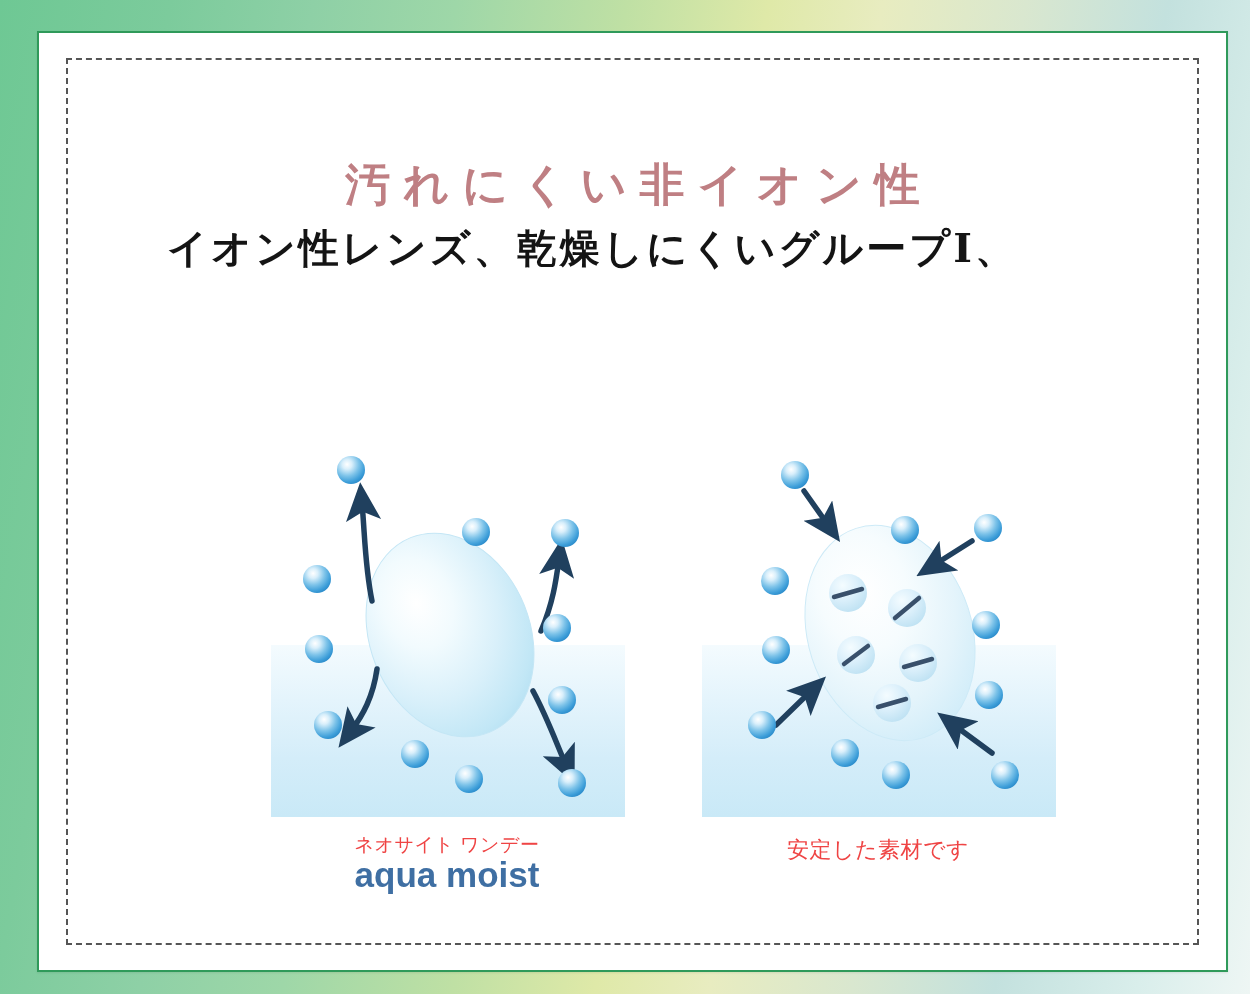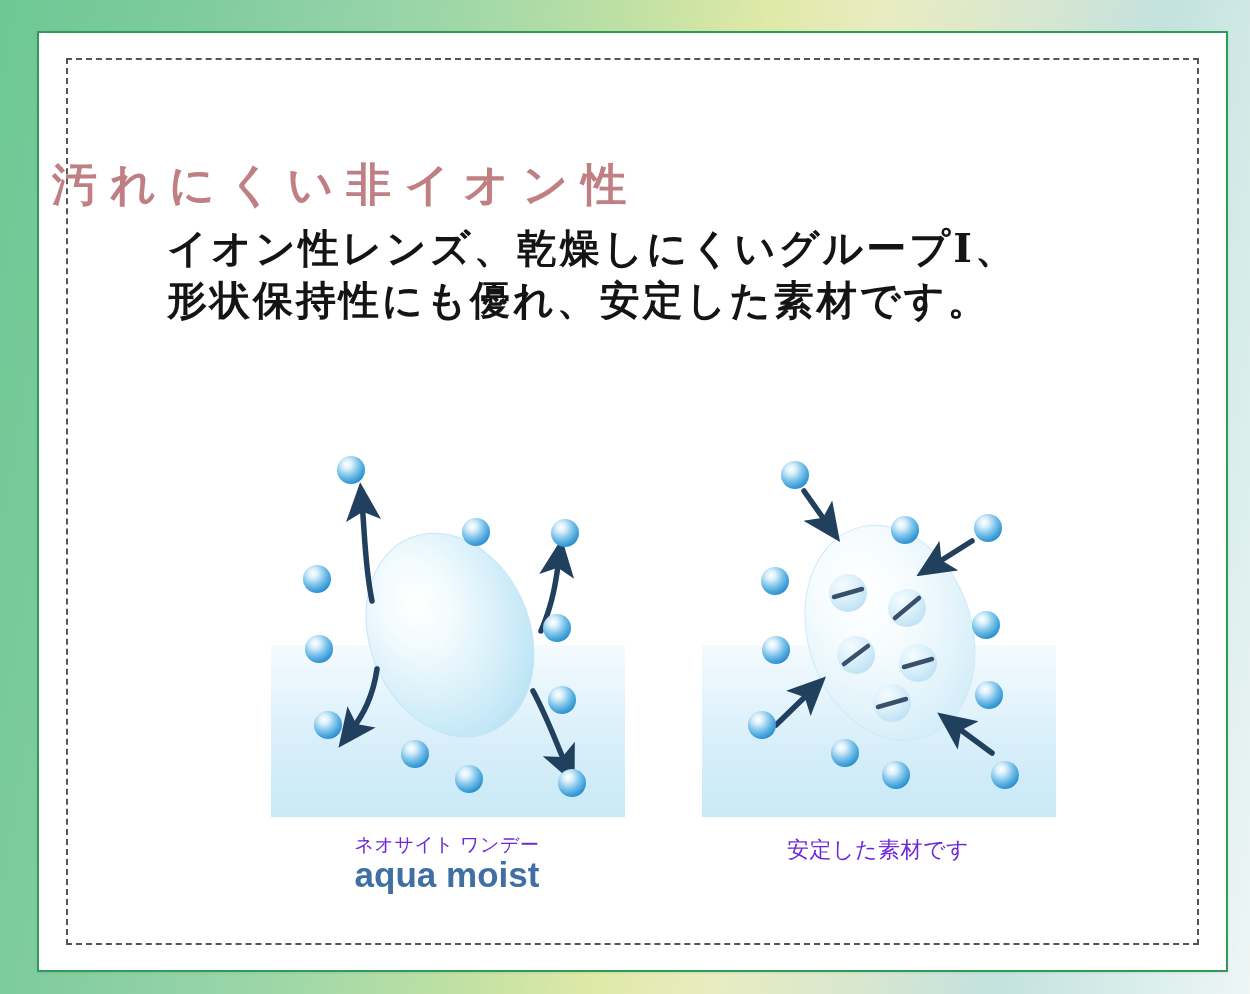--- a/index.html
+++ b/index.html
@@ -68,20 +68,21 @@
     border-color: #555;
     pointer-events: none;
   }
 
   
   #title {
     position: absolute;
     left: 0;
     right: 0;
     top: 92px;
+    text-align: center;
     font-family: "Liberation Serif", "DejaVu Serif", serif;
     font-size: 45px;
     font-weight: 700;
     letter-spacing: 13px;
     color: #bf7f83;
     text-indent: 13px;
     white-space: nowrap;
   }
 
   #body-text {
@@ -132,21 +133,21 @@
 
   
   .stage svg { position: absolute; left: 0; top: 0; }
 
   
   .caption {
     position: absolute;
     left: 0;
     width: 356px;
     text-align: center;
-    color: #6d28d9;
+    color: #ef4444;
   }
   #caption-left-1 {
     top: 379px;
     font-size: 19px;
     letter-spacing: 0.5px;
   }
   #caption-left-2 {
     top: 402px;
     font-size: 35px;
     font-weight: 700;
@@ -164,21 +165,20 @@
 
 <div id="page">
 
   <div id="card">
     <div id="dashed-frame"></div>
 
     <h1 id="title">汚れにくい非イオン性</h1>
 
     <div id="body-text">
       <span class="line">イオン性レンズ、乾燥しにくいグループⅠ、</span>
-      <span class="line">形状保持性にも優れ、安定した素材です。</span>
     </div>
 
     <div class="panel" id="panel-left">
       <div class="stage">
         <div class="liquid"></div>
 
         <svg width="356" height="365" viewBox="0 0 356 365">
           <defs>
             <radialGradient id="lensGradL" cx="38%" cy="30%" r="78%">
               <stop offset="0%" stop-color="#ffffff"></stop>

